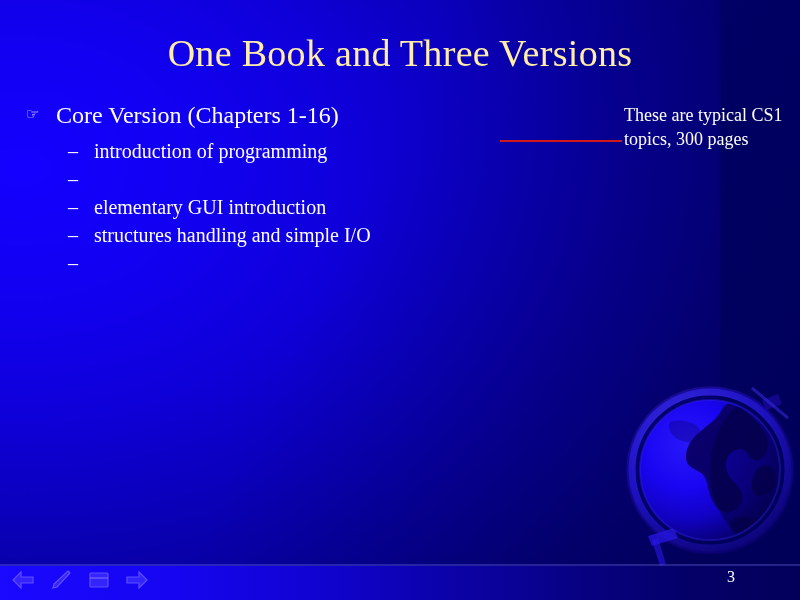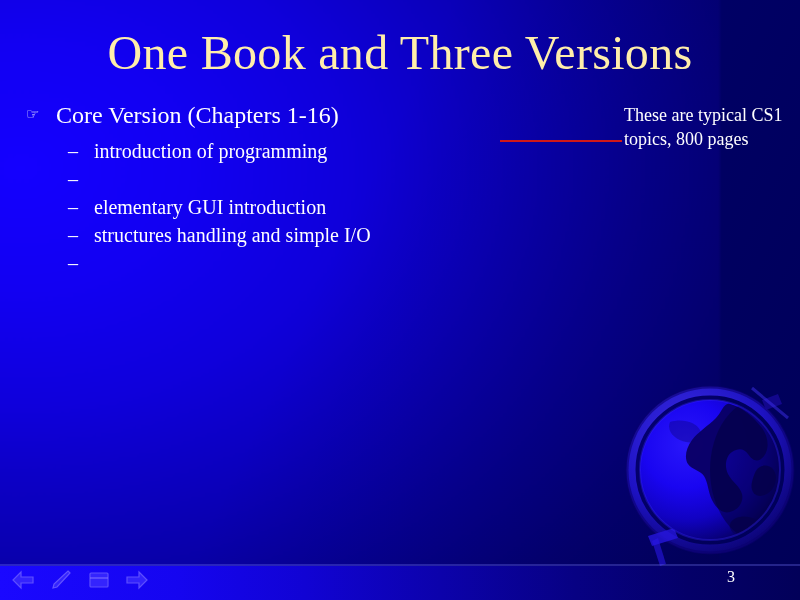--- a/index.html
+++ b/index.html
@@ -58,21 +58,21 @@
     opacity: 0.97;
   }
 
   
   .title {
     position: absolute;
     left: 0;
     top: 28px;
     width: 800px;
     text-align: center;
-    font-size: 48px;
+    font-size: 38px;
     line-height: 50px;
     color: #ffeeaa;
     letter-spacing: 0.3px;
     white-space: nowrap;
   }
 
   
   .body-list {
     position: absolute;
     left: 22px;
@@ -271,21 +271,21 @@
     <div class="lvl2">
       <span class="marker">–</span>
       <span>structures handling and simple I/O</span>
     </div>
     <div class="lvl2">
       <span class="marker">–</span>
     </div>
   </div>
 
   <div class="callout-line"></div>
-  <div class="callout">These are typical CS1 topics, 800 pages</div>
+  <div class="callout">These are typical CS1 topics, 300 pages</div>
 
   <div class="navbar-top-edge"></div>
   <div class="navbar"></div>
 
   <div class="nav-icons">
 
     <div class="nav-btn">
       <span>
         <svg width="24" height="20" viewBox="0 0 24 20">
           <path d="M10 2 L10 7 L22 7 L22 13 L10 13 L10 18 L2 10 Z" fill="#3a2aff" stroke="#6a5cff" stroke-width="1.2" opacity="0.85"></path>

